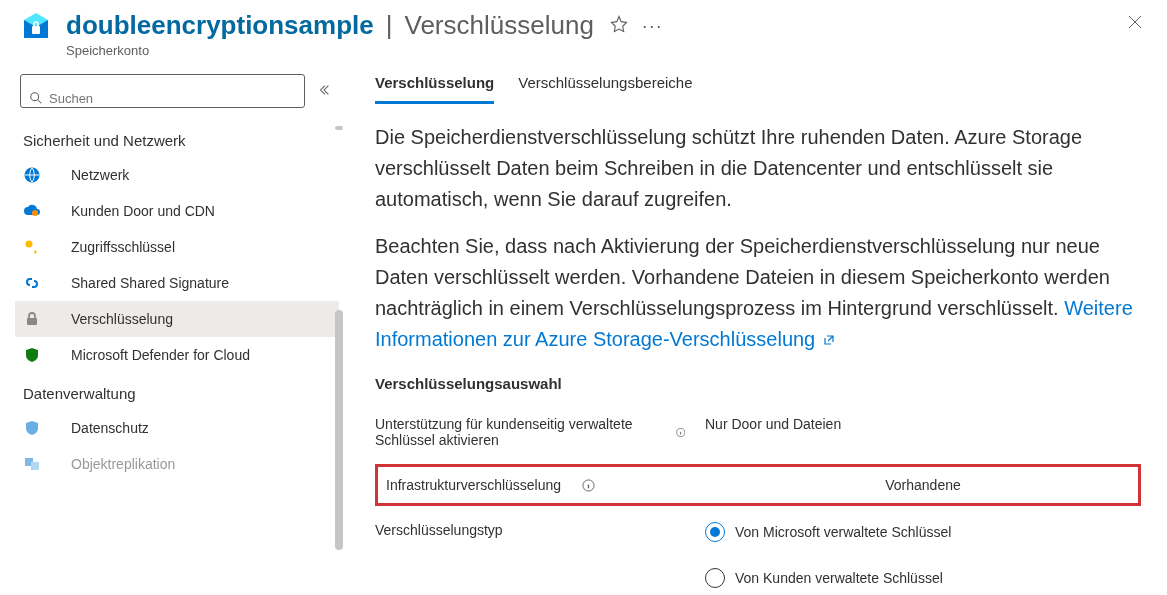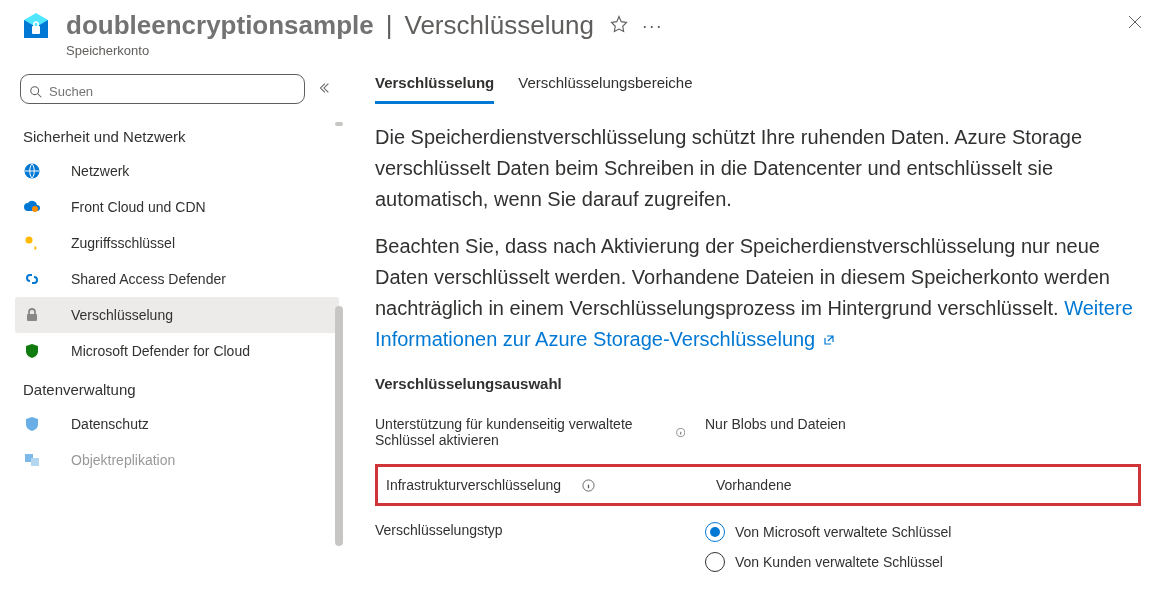--- a/index.html
+++ b/index.html
@@ -2,31 +2,31 @@
 <html><head>
 <meta charset="utf-8">
 <style>
 * { box-sizing: border-box; margin: 0; padding: 0; }
 body { font-family: "Segoe UI", -apple-system, sans-serif; font-size: 14px; color: #323130; background: #fff; width: 1167px; height: 595px; overflow: hidden; }
 .page { display: flex; flex-direction: column; height: 100%; }
 .header { display: flex; align-items: flex-start; padding: 10px 20px 10px 20px; }
 .header-icon { width: 32px; height: 32px; margin-right: 14px; flex-shrink: 0; }
 .header-text { flex: 1; }
 .header-title-row { display: flex; align-items: center; gap: 10px; }
-.header-title { font-size: 26px; font-weight: 600; color: #737373; }
+.header-title { font-size: 26px; font-weight: 600; color: #0369a1; }
 .header-section { font-size: 26px; font-weight: 400; color: #605e5c; }
 .header-sep { font-size: 26px; font-weight: 300; color: #605e5c; margin: 0 2px; }
 .header-actions { display: flex; gap: 14px; align-items: center; margin-left: 6px; }
 .header-sub { font-size: 13px; color: #605e5c; margin-top: 2px; }
 .close-btn { margin-left: auto; padding: 4px; cursor: pointer; color: #605e5c; }
 .close-btn svg { width: 16px; height: 16px; }
 .body { display: flex; flex: 1; overflow: hidden; }
 .sidebar { width: 345px; display: flex; flex-direction: column; padding: 0 0 0 15px; position: relative; }
 .search-row { display: flex; align-items: center; padding: 6px 10px 12px 5px; gap: 8px; }
-.search-box { flex: 1; display: flex; align-items: flex-end; border: 1px solid #605e5c; border-radius: 9px; padding: 4px 8px; height: 30px; }
+.search-box { flex: 1; display: flex; align-items: flex-start; border: 1px solid #605e5c; border-radius: 3px; padding: 16px 8px; height: 30px; }
 .search-box svg { width: 14px; height: 14px; color: #605e5c; margin-right: 6px; }
 .search-box input { border: none; outline: none; font-size: 13px; flex: 1; color: #323130; }
 .collapse-btn { padding: 4px; cursor: pointer; color: #605e5c; }
 .collapse-btn svg { width: 14px; height: 14px; }
 .nav-scroll { flex: 1; overflow-y: auto; padding-right: 6px; position: relative; }
 .nav-section { font-size: 15px; font-weight: 400; padding: 12px 8px 8px 8px; }
 .nav-item { display: flex; align-items: center; padding: 9px 8px; cursor: pointer; border-radius: 2px; gap: 30px; }
 .nav-item.active { background: #edebe9; }
 .nav-item .icon { width: 18px; height: 18px; flex-shrink: 0; display: flex; align-items: center; justify-content: center; }
 .nav-item .label { font-size: 14px; }
@@ -38,22 +38,22 @@
 .tab.active { border-bottom-color: #0078d4; font-weight: 600; }
 .desc { font-size: 20px; line-height: 1.55; margin-bottom: 16px; color: #323130; }
 .desc a { color: #0078d4; text-decoration: none; }
 .ext-icon { width: 12px; height: 12px; color: #0078d4; margin-left: 2px; vertical-align: baseline; }
 .section-heading { font-size: 15px; font-weight: 600; margin: 20px 0 14px 0; }
 .field-row { display: flex; align-items: flex-start; padding: 10px 0; gap: 20px; }
 .field-label { width: 310px; display: flex; align-items: center; gap: 21px; font-size: 14px; }
 .field-value { font-size: 14px; flex: 1; }
 .info-icon { width: 13px; height: 13px; color: #605e5c; }
 .highlight-box { border: 3px solid #d13438; padding: 10px 0; margin: 6px 0; }
-.highlight-box .field-row { padding: 0 8px; }
-.radio-group { display: flex; flex-direction: column; gap: 10px; }
+.highlight-box .field-row { padding: 0 8px; text-align: center; }
+.radio-group { display: flex; flex-direction: column; gap: 26px; }
 .radio-item { display: flex; align-items: center; gap: 10px; cursor: pointer; }
 .radio-circle { width: 20px; height: 20px; border: 1px solid #323130; border-radius: 50%; display: flex; align-items: center; justify-content: center; }
 .radio-circle.checked { border-color: #0078d4; }
 .radio-dot { width: 10px; height: 10px; background: #0078d4; border-radius: 50%; }
 .star-icon { width: 18px; height: 18px; color: #605e5c; cursor: pointer; }
 .more-icon { cursor: pointer; color: #605e5c; font-size: 18px; letter-spacing: 1px; line-height: 1; }
 </style>
 </head>
 <body>
 
@@ -120,38 +120,38 @@
             </span>
           <span class="label">Netzwerk</span>
         </div>
         <div class="nav-item">
           <span class="icon">
               <svg viewBox="0 0 18 18">
                 <path d="M5 13a4 4 0 010-8 5 5 0 019 2 3 3 0 010 6z" fill="#0078d4"></path>
                 <circle cx="12" cy="11" r="3" fill="#ff8c00"></circle>
               </svg>
             </span>
-          <span class="label">Front Cloud und CDN</span>
+          <span class="label">Kunden Door und CDN</span>
         </div>
         <div class="nav-item">
           <span class="icon">
               <svg viewBox="0 0 18 18">
                 <circle cx="6" cy="6" r="3.5" fill="#ffb900"></circle>
                 <path d="M8 8l6 6-2 2-1-1 1-1-1-1 1-1-2-2" fill="#ffb900"></path>
               </svg>
             </span>
           <span class="label">Zugriffsschlüssel</span>
         </div>
         <div class="nav-item">
           <span class="icon">
               <svg viewBox="0 0 18 18" fill="none" stroke="#0078d4" stroke-width="2">
                 <path d="M7 11a3 3 0 010-6h2M11 7a3 3 0 010 6H9"></path>
               </svg>
             </span>
-          <span class="label">Shared Access Defender</span>
+          <span class="label">Shared Shared Signature</span>
         </div>
         <div class="nav-item active">
           <span class="icon">
               <svg viewBox="0 0 18 18">
                 <rect x="4" y="8" width="10" height="7" rx="1" fill="#8a8886"></rect>
                 <path d="M6 8V6a3 3 0 016 0v2" fill="none" stroke="#8a8886" stroke-width="1.8"></path>
               </svg>
             </span>
           <span class="label">Verschlüsselung</span>
         </div>
@@ -202,21 +202,21 @@
       <div class="section-heading">Verschlüsselungsauswahl</div>
 
       <div class="field-row">
         <div class="field-label">
           <span>Unterstützung für kundenseitig verwaltete Schlüssel aktivieren</span>
           <svg class="info-icon" viewBox="0 0 14 14" fill="none" stroke="currentColor" stroke-width="1">
               <circle cx="7" cy="7" r="6"></circle>
               <path d="M7 6v4M7 4h0" stroke-width="1.4"></path>
             </svg>
         </div>
-        <div class="field-value">Nur Blobs und Dateien</div>
+        <div class="field-value">Nur Door und Dateien</div>
       </div>
 
       <div class="highlight-box">
         <div class="field-row">
           <div class="field-label">
             <span>Infrastrukturverschlüsselung</span>
             <svg class="info-icon" viewBox="0 0 14 14" fill="none" stroke="currentColor" stroke-width="1">
                 <circle cx="7" cy="7" r="6"></circle>
                 <path d="M7 6v4M7 4h0" stroke-width="1.4"></path>
               </svg>

